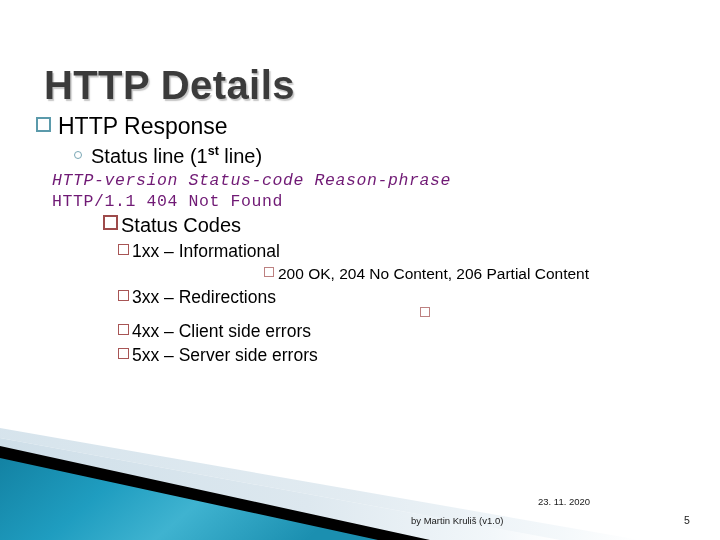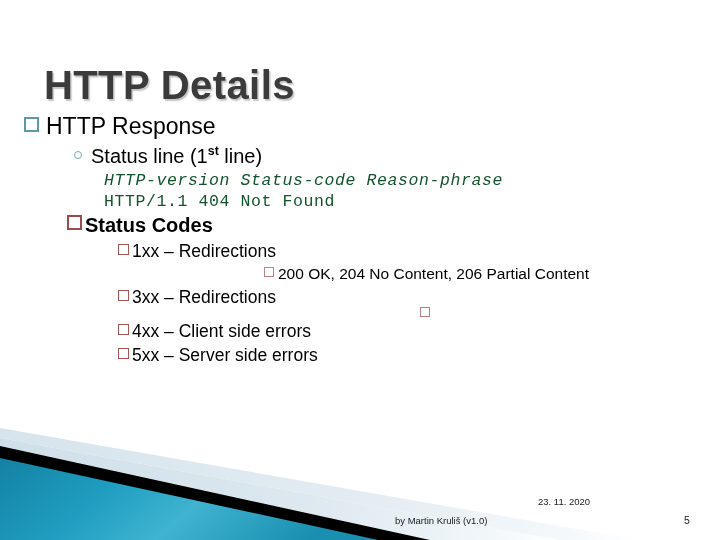--- a/index.html
+++ b/index.html
@@ -57,21 +57,21 @@
     color: #000000;
   }
 
   .bullet {
     display: inline-block;
     flex: 0 0 auto;
   }
 
   
   .l1 {
-    margin-left: 24px;
+    margin-left: 36px;
     font-size: 23px;
     line-height: 29px;
     margin-bottom: 2px;
   }
   .l1 .bullet {
     width: 11px;
     height: 11px;
     border: 2px solid #5b9aab;
     background: transparent;
     margin-right: 7px;
@@ -92,37 +92,36 @@
     border: 1.5px solid #7aa7b5;
     border-radius: 50%;
     background: transparent;
     margin-right: 9px;
     position: relative;
     top: -4px;
   }
 
   
   .code {
-    margin-left: 104px;
+    margin-left: 52px;
     font-family: "Liberation Mono", "DejaVu Sans Mono", monospace;
     font-size: 16.5px;
     line-height: 21px;
     letter-spacing: 0.6px;
-    color: #14532d;
+    color: #701a75;
     white-space: pre;
   }
   .code.italic { font-style: italic; }
   .code.bold { font-weight: normal; }
 
   
   .l3 {
-    margin-left: 67px;
+    margin-left: 103px;
     font-size: 20px;
     line-height: 27px;
-    font-weight: bold;
   }
   .l3 .bullet {
     width: 11px;
     height: 11px;
     border: 2px solid #9e4b4b;
     background: transparent;
     margin-right: 3px;
     position: relative;
     top: -2px;
   }
@@ -170,21 +169,21 @@
   
   .footer-author,
   .footer-date,
   .footer-page {
     position: absolute;
     font-family: "Liberation Sans", sans-serif;
     font-size: 9.5px;
     color: #1a1a1a;
     white-space: nowrap;
   }
-  .footer-author { left: 395px; top: 515px; }
+  .footer-author { left: 411px; top: 515px; }
   .footer-date   { left: 538px; top: 496px; }
   .footer-page   { left: 684px; top: 514px; font-size: 10.5px; }
 </style>
 </head>
 <body>
 
 <div class="slide">
 
   <svg class="deco" viewBox="0 0 720 120" preserveAspectRatio="none">
     <defs>
@@ -232,21 +231,21 @@
     <div class="code italic">HTTP-version Status-code Reason-phrase</div>
     <div class="code bold">HTTP/1.1 404 Not Found</div>
 
     <div class="row l3">
       <span class="bullet"></span>
       <span>Status Codes</span>
     </div>
 
     <div class="row l4">
       <span class="bullet"></span>
-      <span>1xx – Redirections</span>
+      <span>1xx – Informational</span>
     </div>
 
 
     <div class="row l5">
       <span class="bullet"></span>
       <span>200 OK, 204 No Content, 206 Partial Content</span>
     </div>
 
     <div class="row l4">
       <span class="bullet"></span>

